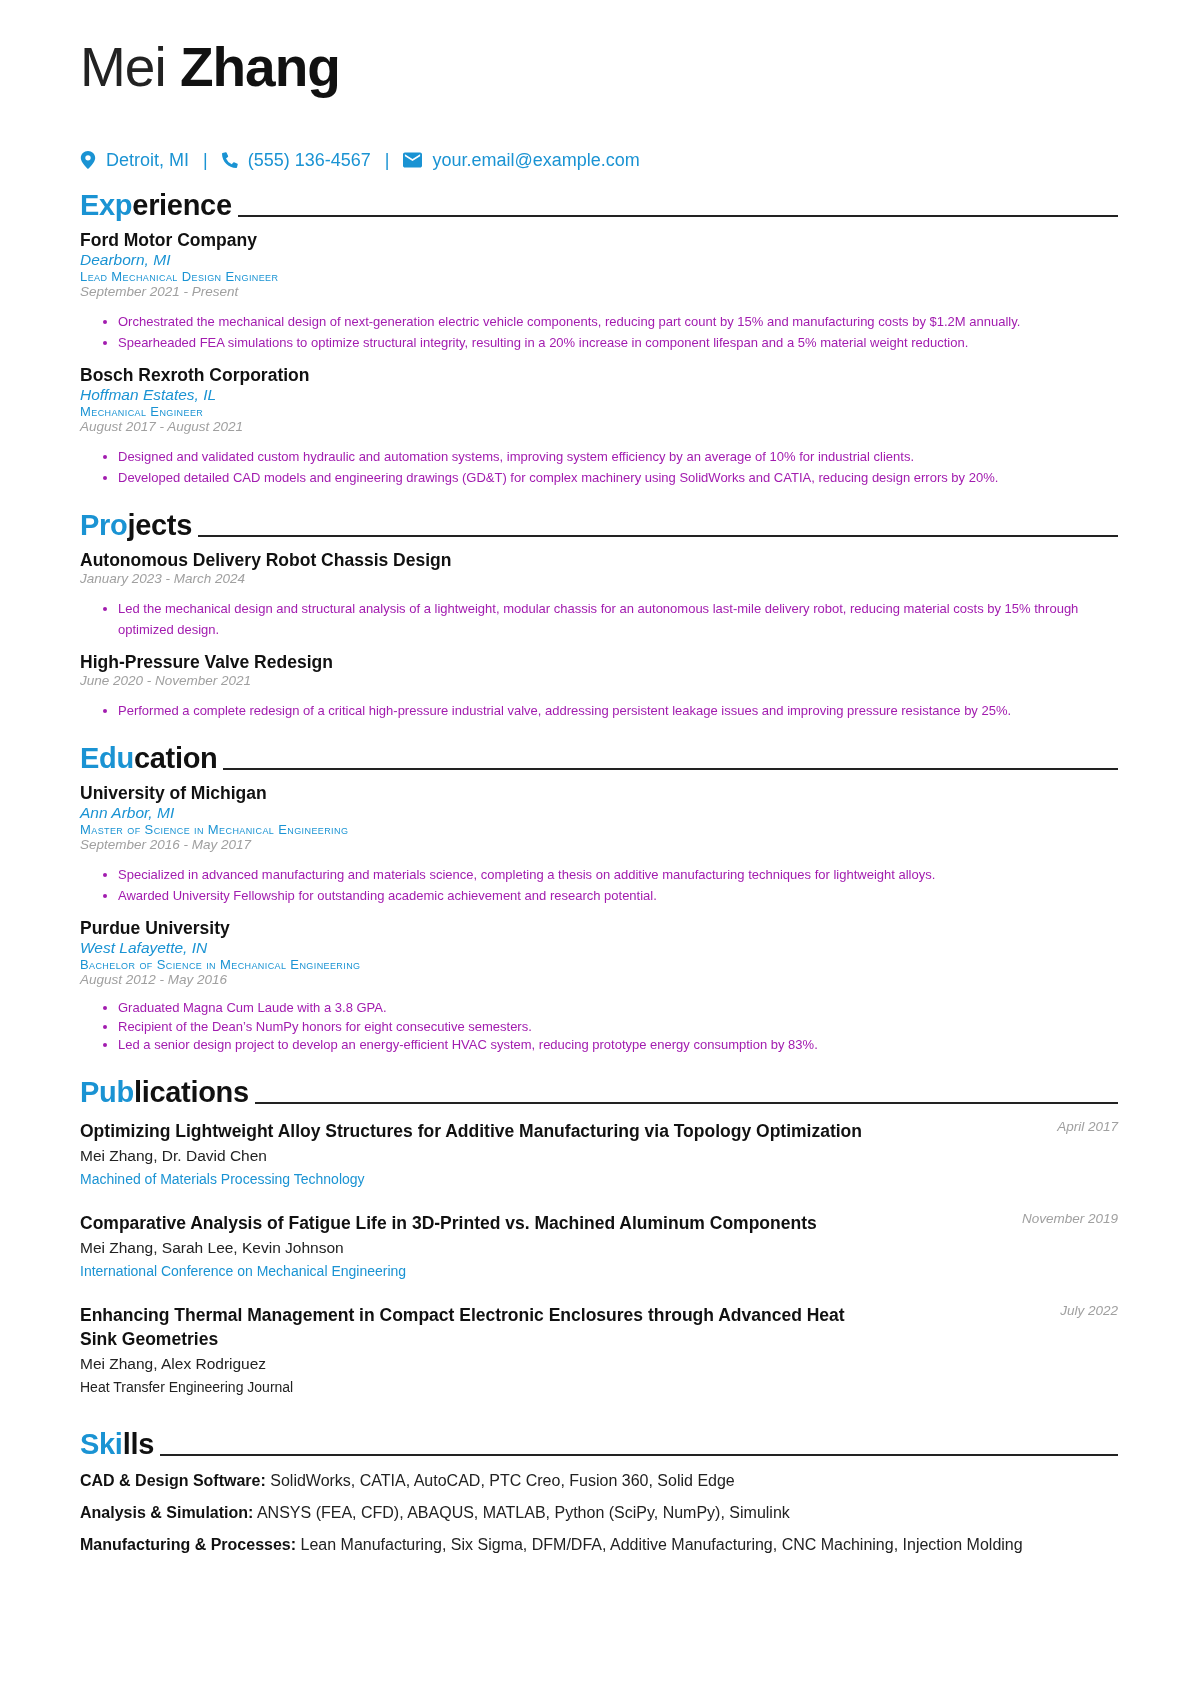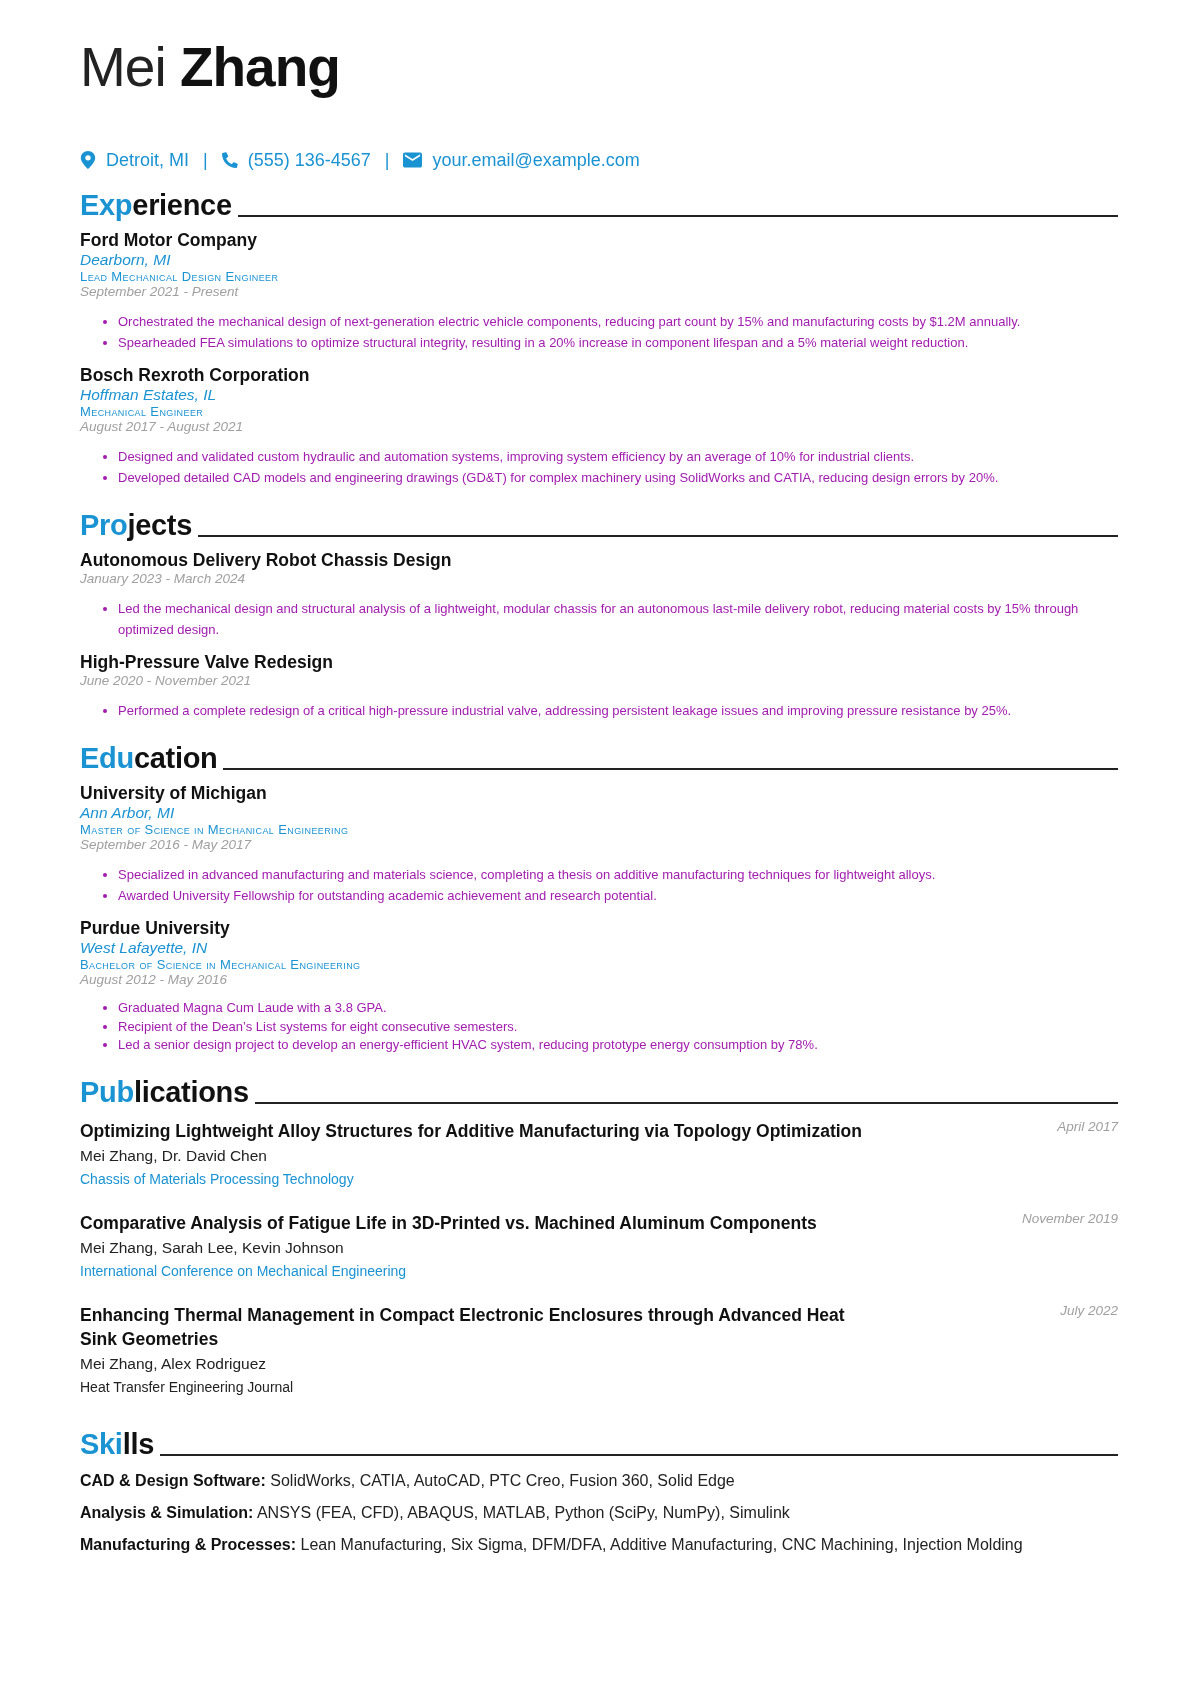--- a/index.html
+++ b/index.html
@@ -160,37 +160,37 @@
     <div class="row">
       <span class="org">Purdue University</span>
       <span class="loc">West Lafayette, IN</span>
     </div>
     <div class="row">
       <span class="role">Bachelor of Science in Mechanical Engineering</span>
       <span class="date">August 2012 - May 2016</span>
     </div>
     <ul class="bullets tight">
       <li>Graduated Magna Cum Laude with a 3.8 GPA.</li>
-      <li>Recipient of the Dean’s List systems for eight consecutive semesters.</li>
-      <li>Led a senior design project to develop an energy-efficient HVAC system, reducing prototype energy consumption by 78%.</li>
+      <li>Recipient of the Dean’s NumPy honors for eight consecutive semesters.</li>
+      <li>Led a senior design project to develop an energy-efficient HVAC system, reducing prototype energy consumption by 83%.</li>
     </ul>
   </div>
 
   <div class="section-head">
     <span class="title"><span class="accent">Pub</span><span>lications</span></span>
     <span class="rule"></span>
   </div>
 
   <div class="pub">
     <div class="pub-row">
       <div class="ptitle">Optimizing Lightweight Alloy Structures for Additive Manufacturing via Topology Optimization</div>
       <div class="pdate">April 2017</div>
     </div>
     <div class="authors">Mei Zhang, Dr. David Chen</div>
-    <div class="venue">Chassis of Materials Processing Technology</div>
+    <div class="venue">Machined of Materials Processing Technology</div>
   </div>
 
   <div class="pub" style="margin-top:22px;">
     <div class="pub-row">
       <div class="ptitle">Comparative Analysis of Fatigue Life in 3D-Printed vs. Machined Aluminum Components</div>
       <div class="pdate">November 2019</div>
     </div>
     <div class="authors">Mei Zhang, Sarah Lee, Kevin Johnson</div>
     <div class="venue">International Conference on Mechanical Engineering</div>
   </div>

